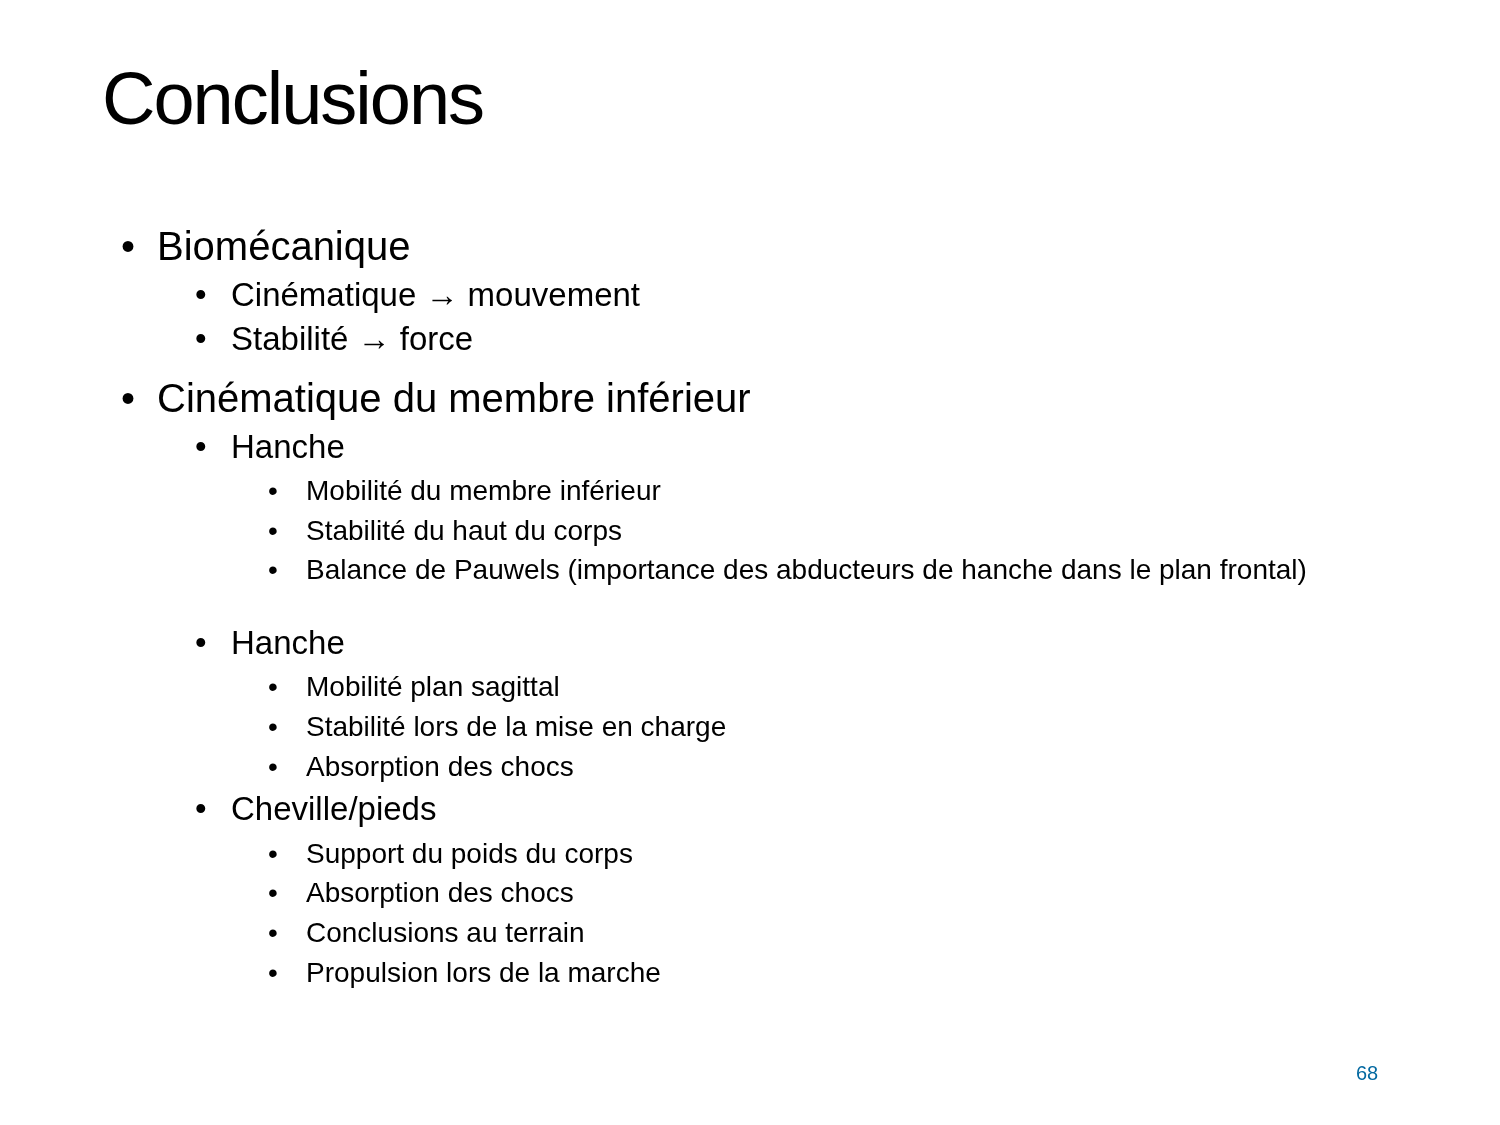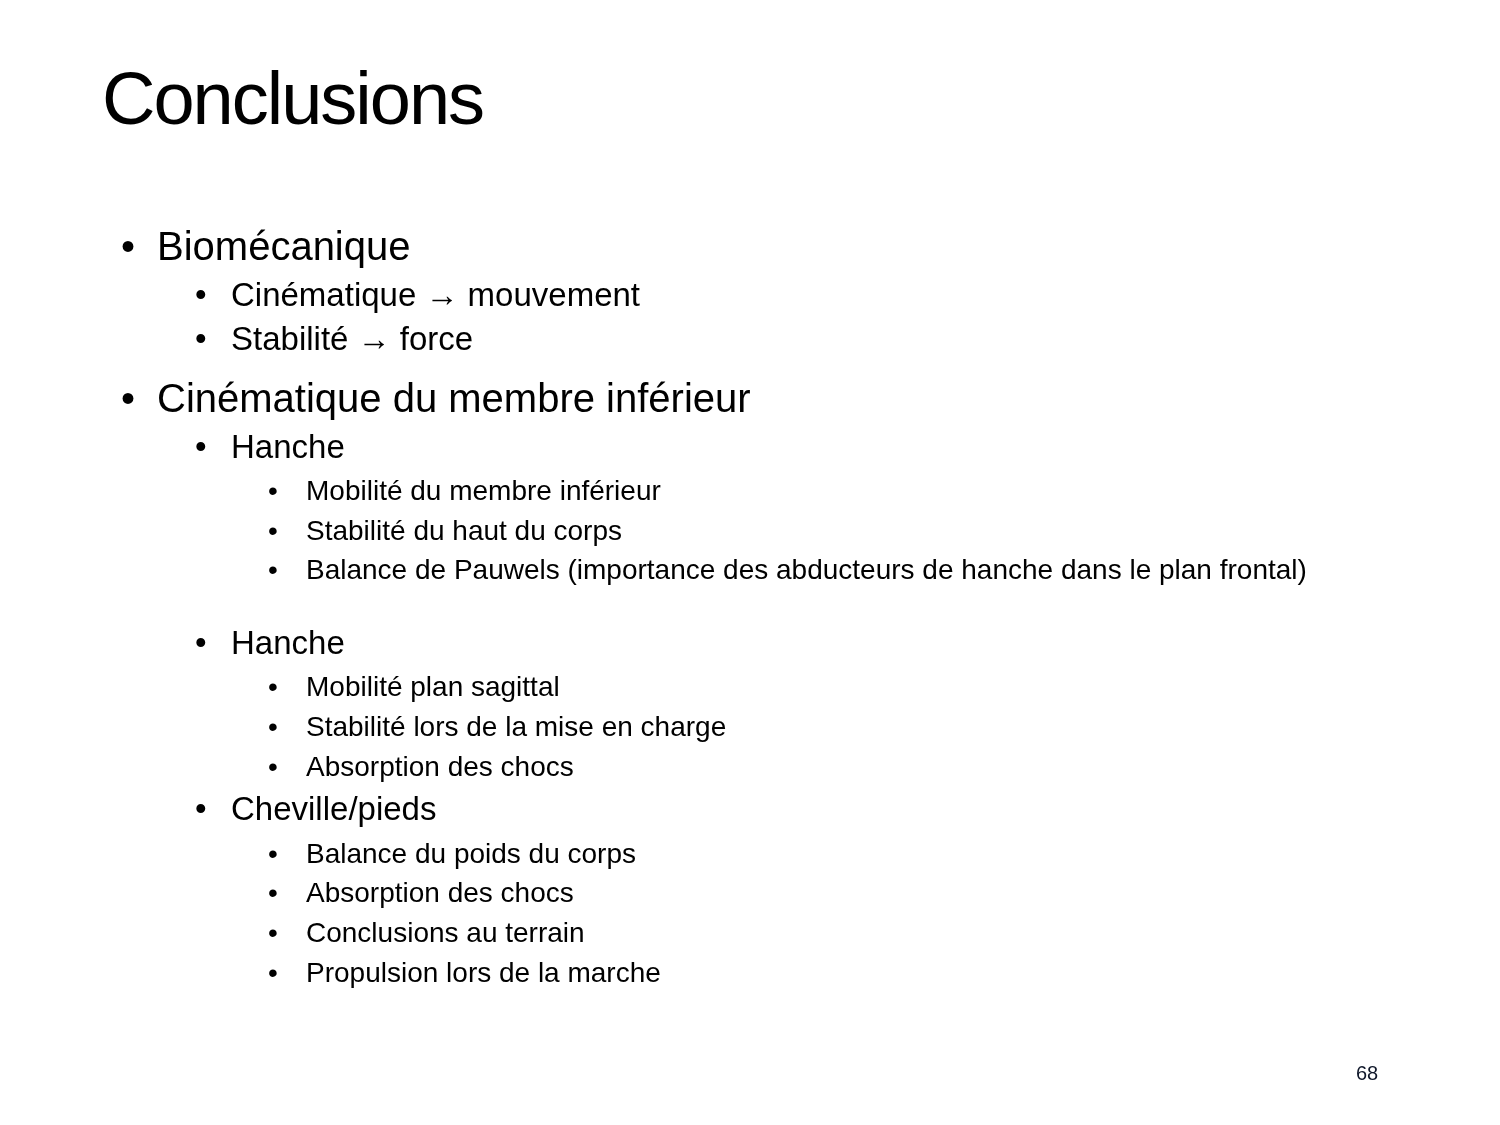--- a/index.html
+++ b/index.html
@@ -36,21 +36,21 @@
   .lvl1 .bullet { left: -36px; }
   .lvl2 { font-size: 33px; }
   .lvl2 .bullet { left: -36px; }
   .lvl3 { font-size: 28px; }
   .lvl3 .bullet { left: -38px; }
   .lvl3.wrap { white-space: normal; width: 1050px; line-height: 30px; }
   .page-number {
     position: absolute;
     left: 1356px; top: 1062px;
     font-size: 20px;
-    color: #0f172a;
+    color: #0369a1;
   }
 </style>
 </head>
 <body>
 
 <h1 class="slide-title">Conclusions</h1>
 
 <div class="content">
   <div class="item lvl1" style="left:157px; top:226px;">
     <span class="bullet">•</span>
@@ -99,21 +99,21 @@
   <div class="item lvl3" style="left:306px; top:753px;">
     <span class="bullet">•</span>
     <span>Absorption des chocs</span>
   </div>
   <div class="item lvl2" style="left:231px; top:792px;">
     <span class="bullet">•</span>
     <span>Cheville/pieds</span>
   </div>
   <div class="item lvl3" style="left:306px; top:840px;">
     <span class="bullet">•</span>
-    <span>Balance du poids du corps</span>
+    <span>Support du poids du corps</span>
   </div>
   <div class="item lvl3" style="left:306px; top:879px;">
     <span class="bullet">•</span>
     <span>Absorption des chocs</span>
   </div>
   <div class="item lvl3" style="left:306px; top:919px;">
     <span class="bullet">•</span>
     <span>Conclusions au terrain</span>
   </div>
   <div class="item lvl3" style="left:306px; top:959px;">

